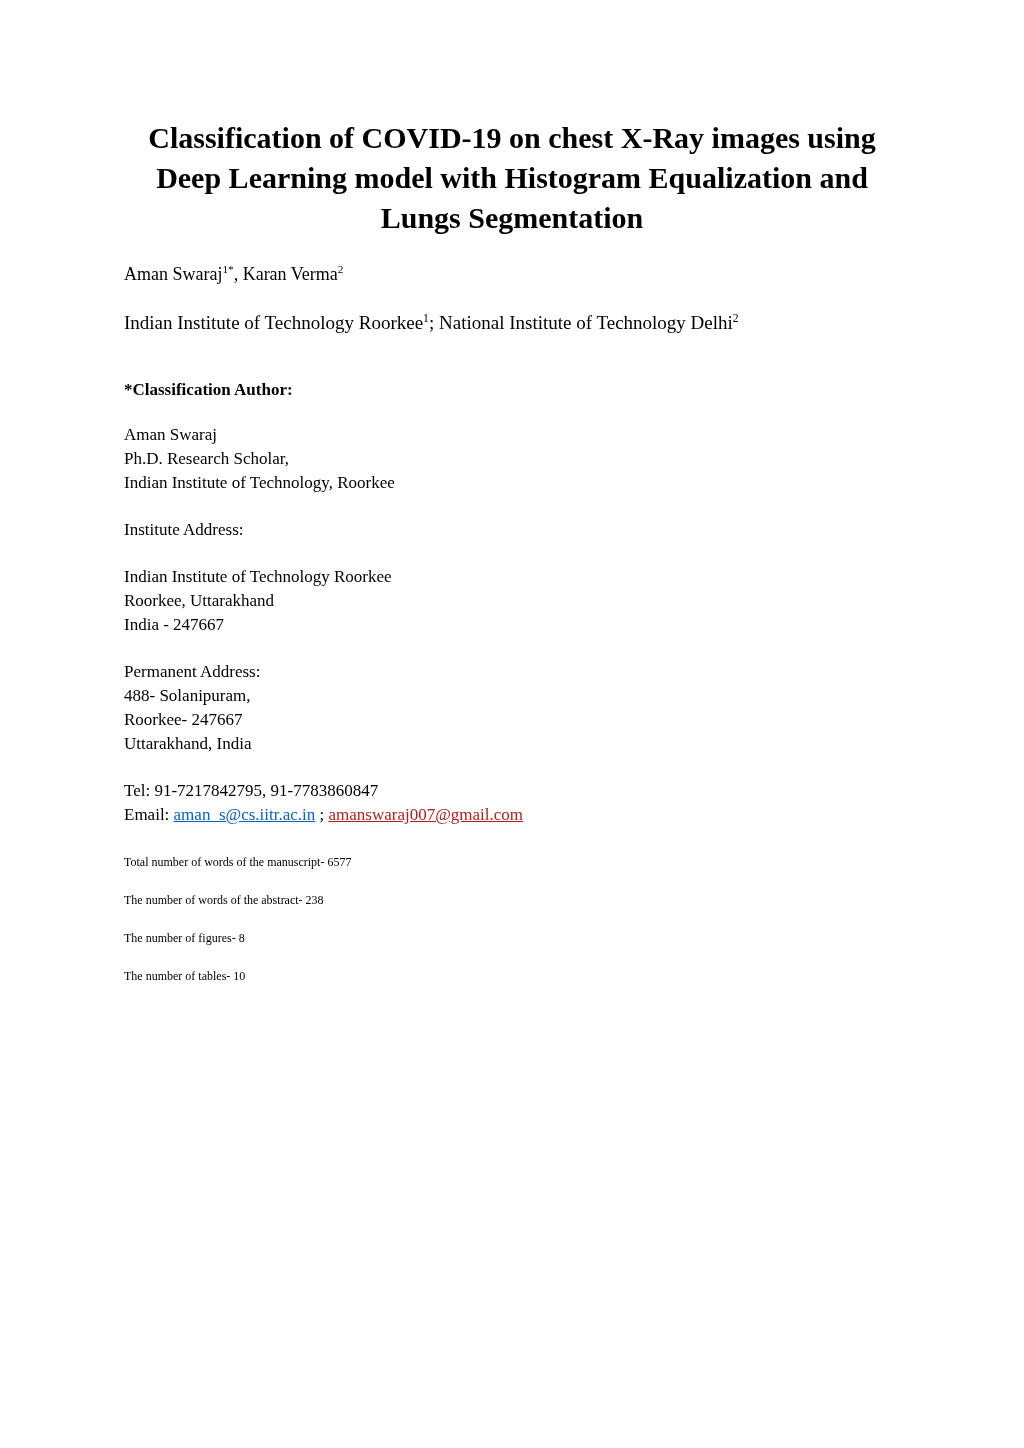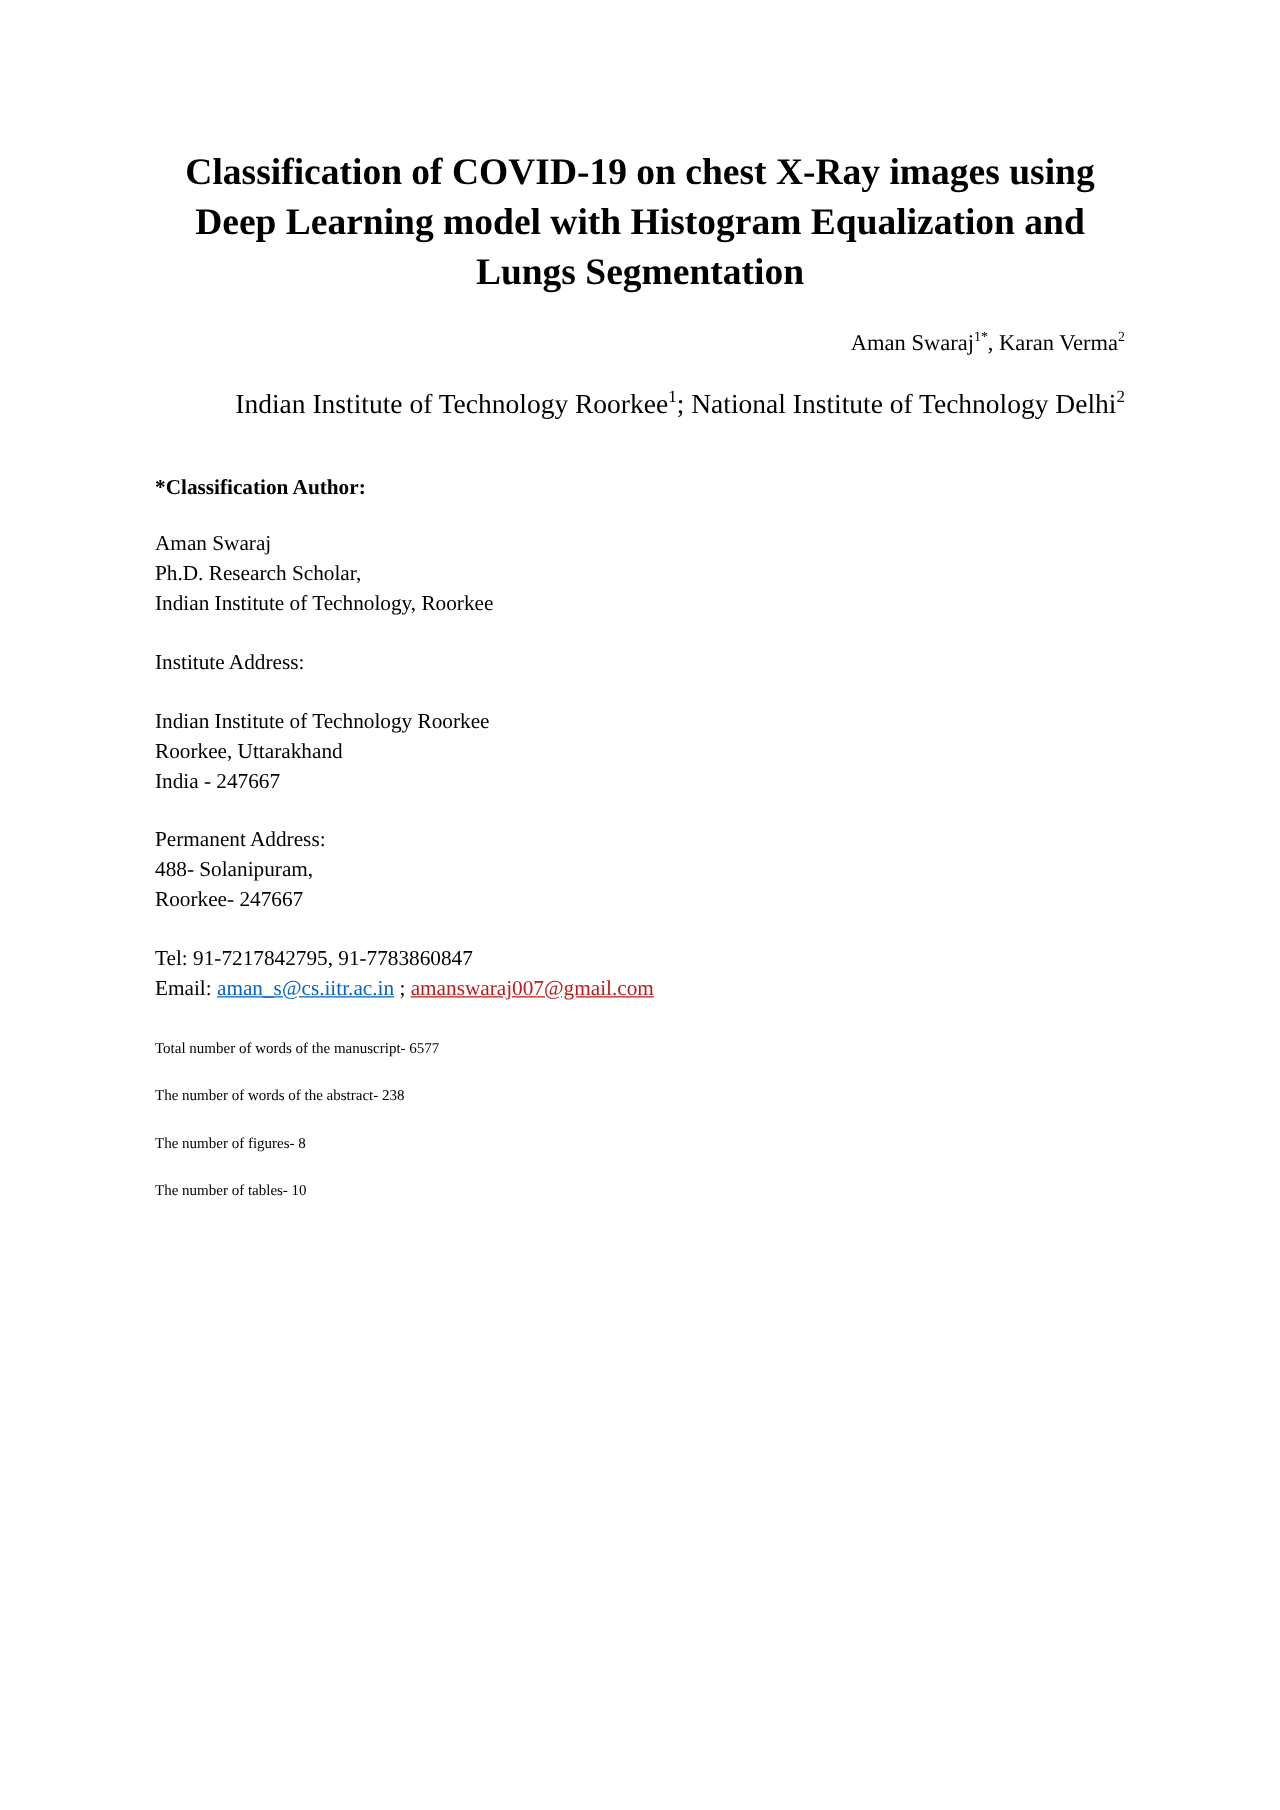--- a/index.html
+++ b/index.html
@@ -17,33 +17,33 @@
     overflow: hidden;
   }
   .title {
     font-size: 30px;
     font-weight: bold;
     text-align: center;
     line-height: 40px;
     max-width: 780px;
     margin: 0 auto 24px auto;
   }
-  .center { text-align: right; }
+  .center { text-align: left; }
   .author-line {
     font-size: 18px;
     line-height: 24px;
     margin-bottom: 26px;
   }
   .email-line {
     font-size: 16px;
     line-height: 22px;
     margin-bottom: 22px;
   }
   .affil-line {
-    font-size: 22px;
+    font-size: 19px;
     line-height: 22px;
     margin-bottom: 46px;
   }
   sup {
     font-size: 0.62em;
     vertical-align: super;
     line-height: 0;
   }
   .body-text {
     font-size: 17px;
@@ -92,20 +92,21 @@
   <div class="body-text para">
     <div>Indian Institute of Technology Roorkee</div>
     <div>Roorkee, Uttarakhand</div>
     <div>India - 247667</div>
   </div>
 
   <div class="body-text para">
     <div>Permanent Address:</div>
     <div>488- Solanipuram,</div>
     <div>Roorkee- 247667</div>
+    <div>Uttarakhand, India</div>
   </div>
 
   <div class="body-text para">
     <div>Tel: 91-7217842795, 91-7783860847</div>
     <div><span>Email: </span><a class="link" style="color: rgb(5, 99, 193);">aman_s@cs.iitr.ac.in</a><span> ; </span><a class="link" style="color: #b91c1c;">amanswaraj007@gmail.com</a></div>
   </div>
 
   <div>
     <p class="stat-line">Total number of words of the manuscript- 6577</p>
     <p class="stat-line">The number of words of the abstract- 238</p>

